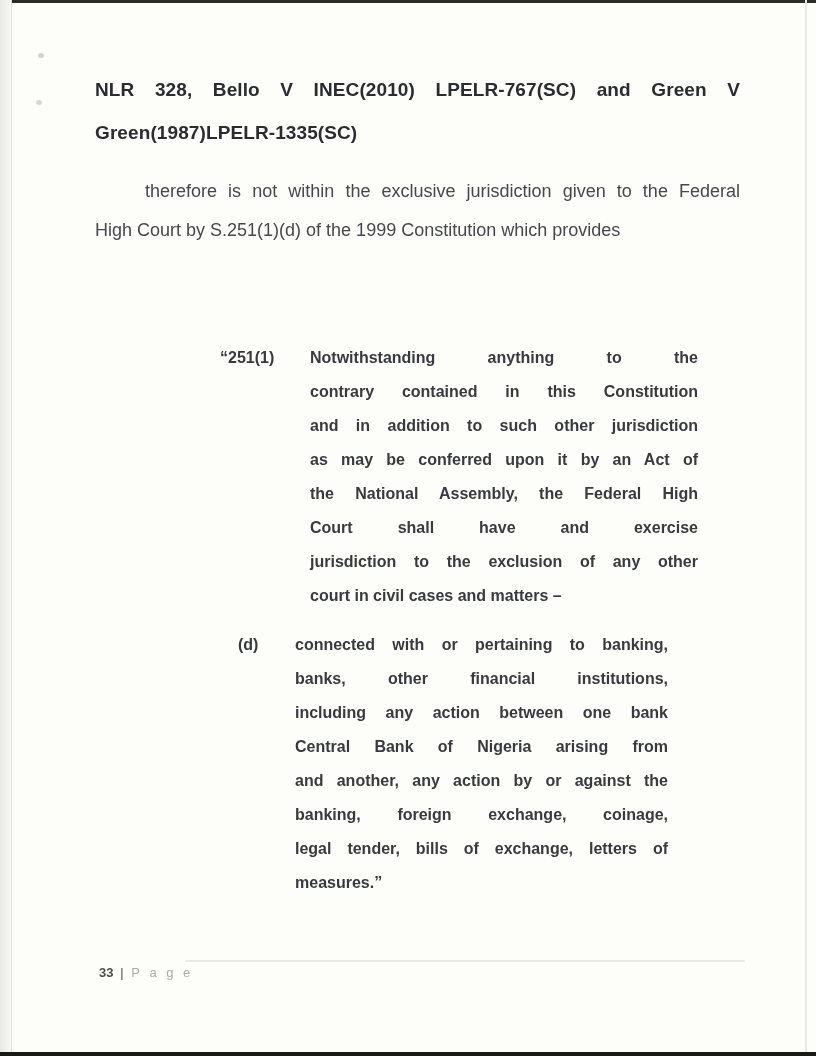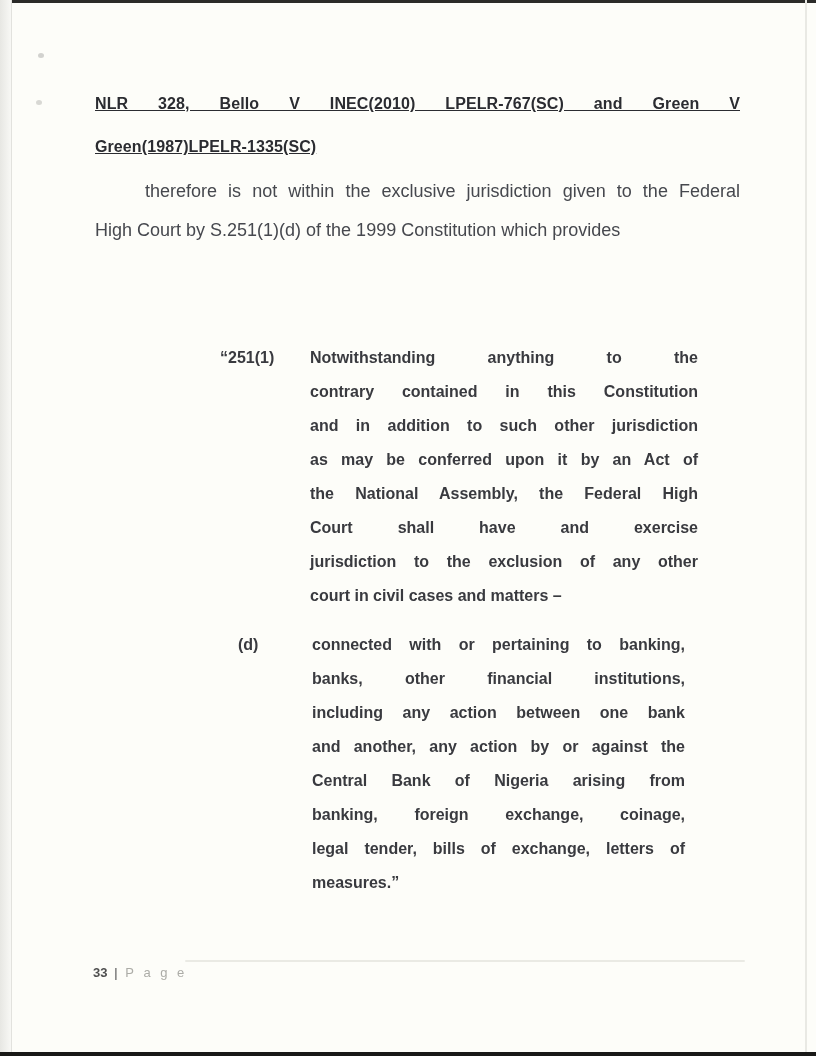--- a/index.html
+++ b/index.html
@@ -23,46 +23,46 @@
   .speck.s1 { left:38px; top:53px;  width:6px; height:5px; background:#bcbcb8; }
   .speck.s2 { left:36px; top:100px; width:6px; height:5px; background:#c4c4c0; }
   .smudge { position:absolute; left:185px; top:960px; width:560px; height:2px;
             background:#eaeae4; border-radius:2px; }
 
   
   .jlines .line { text-align:justify; text-align-last:justify; }
   .jlines .line:last-child { text-align-last:left; }
 
   .heading {
-    position:absolute; left:95px; top:82px; width:645px;
-    font-size:16px; font-weight:bold; line-height:43px;
-    color:#2b2c31; letter-spacing:.1px;text-decoration:underline;
+    position:absolute; left:95px; top:68px; width:645px;
+    font-size:19px; font-weight:bold; line-height:43px;
+    color:#2b2c31; letter-spacing:.1px;
   }
   .paragraph {
     position:absolute; left:95px; top:172px; width:645px;
     font-size:18px; line-height:39px; color:#46484e;
   }
   .paragraph .line:first-child { text-indent:50px; }
 
   .quote {
     position:absolute; left:190px; top:341px; width:478px;
     font-size:16px; font-weight:bold; line-height:34px; color:#393a3f;margin-left:30px;
   }
   .quote .qlabel { position:absolute; left:0; top:0; }
   .quote .qlines { margin-left:90px; width:388px; }
 
   .subitem {
     position:absolute; left:238px; top:628px; width:430px;
     font-size:16px; font-weight:bold; line-height:34px; color:#393a3f;
   }
   .subitem .slabel { position:absolute; left:0; top:0; }
-  .subitem .slines { margin-left:74px; width:373px; }
+  .subitem .slines { margin-left:57px; width:373px; }
 
   .footer {
-    position:absolute; left:93px; top:964px;
+    position:absolute; left:99px; top:964px;
     font-size:13px; line-height:18px; color:#4f4f4f;
   }
   .footer .pnum   { font-weight:bold; color:#4f4f4f; }
   .footer .psep   { color:#8a8a8a; margin:0 4px 0 3px; font-weight:bold; }
   .footer .plabel { color:#acaca7; letter-spacing:3px; }
 </style>
 </head>
 <body>
 
 <div class="page">
@@ -97,22 +97,22 @@
         <div class="line">court in civil cases and matters –</div>
       </div>
   </div>
 
   <div class="subitem">
     <div class="slabel">(d)</div>
     <div class="slines jlines">
         <div class="line">connected with or pertaining to banking,</div>
         <div class="line">banks, other financial institutions,</div>
         <div class="line">including any action between one bank</div>
+        <div class="line">Central Bank of Nigeria arising from</div>
         <div class="line">and another, any action by or against the</div>
-        <div class="line">Central Bank of Nigeria arising from</div>
         <div class="line">banking, foreign exchange, coinage,</div>
         <div class="line">legal tender, bills of exchange, letters of</div>
         <div class="line">measures.”</div>
       </div>
   </div>
 
   <div class="smudge"></div>
 
   <div class="footer">
     <span class="pnum">33</span>

